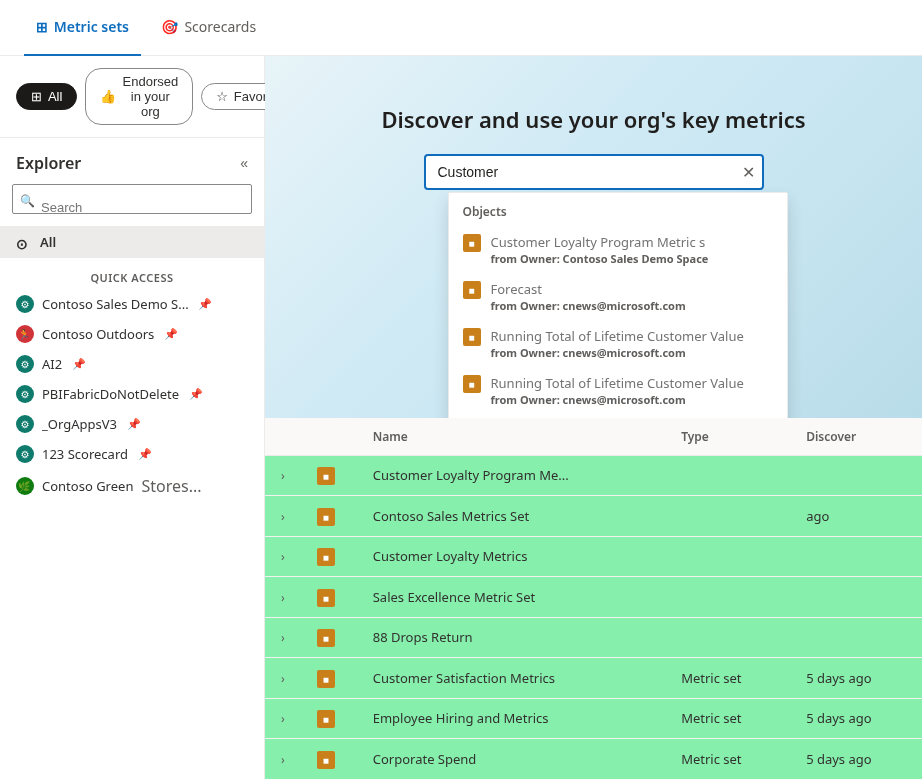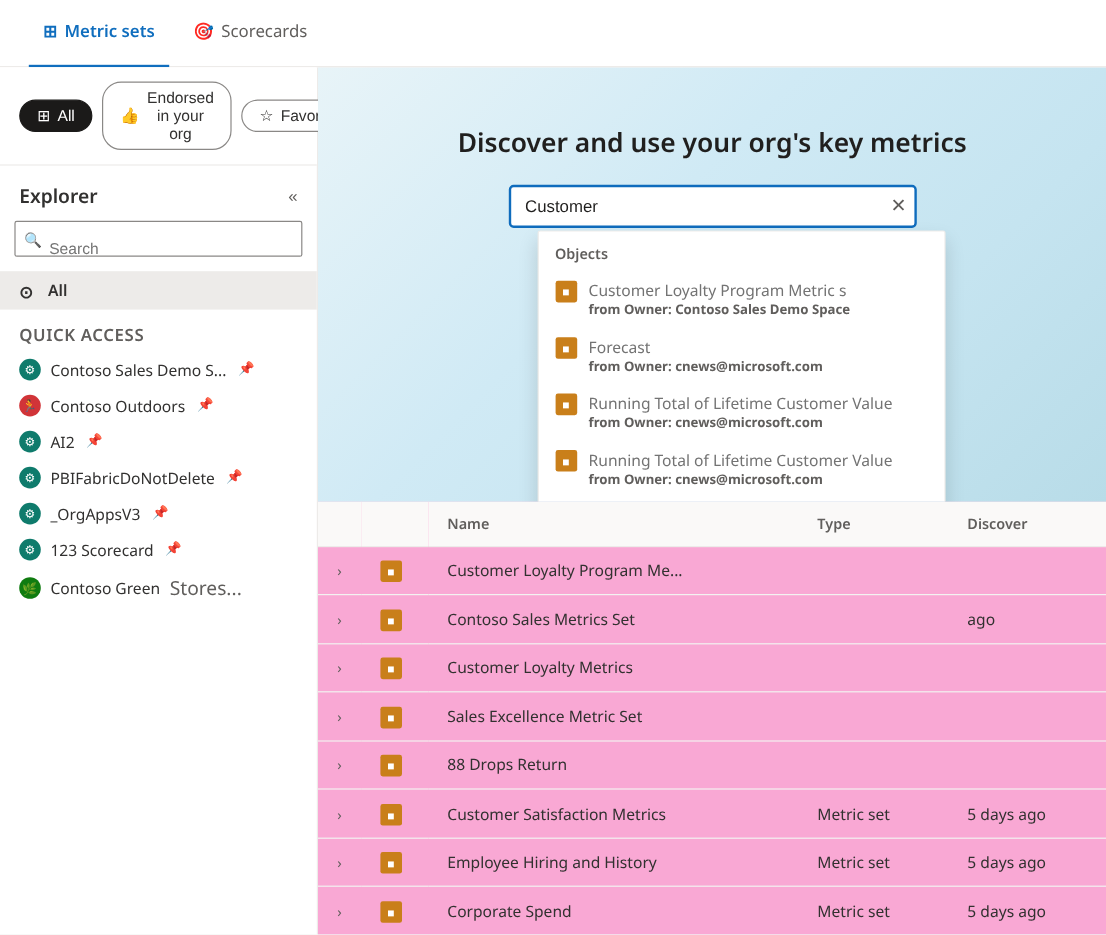--- a/index.html
+++ b/index.html
@@ -230,25 +230,26 @@
       cursor: pointer;
       font-size: 13px;
       color: #323130;
     }
     .nav-item.active { background: #edebe9; font-weight: 600; }
 
     .nav-item-icon { width: 16px; height: 16px; font-size: 14px; }
 
     .section-label {
       padding: 12px 16px 4px;
-      font-size: 14px;
+      font-size: 11px;
       font-weight: 600;
       color: #605e5c;
       text-transform: uppercase;
       letter-spacing: 0.5px;
+      text-align: center;
     }
 
     .workspace-item {
       display: flex;
       align-items: center;
       gap: 8px;
       padding: 6px 16px;
       cursor: pointer;
       font-size: 13px;
       color: #323130;
@@ -314,21 +315,21 @@
       color: white;
       font-size: 10px;
       vertical-align: middle;
       margin-right: 6px;
     }
 
     .row-expand { color: #605e5c; font-size: 12px; }
 
     .table-container {
       flex: 1;
-      background: #f9a8d4;
+      background: #86efac;
       overflow: hidden;
     }
   </style>
 </head>
 <body>
 
 <div class="top-nav">
   <div class="tab active">
     <span class="tab-icon">⊞</span>
     <span>Metric sets</span>
@@ -517,21 +518,21 @@
           <tr class="table-row">
             <td><span class="row-expand">›</span></td>
             <td><span class="metric-icon">■</span></td>
             <td>Customer Satisfaction Metrics</td>
             <td>Metric set</td>
             <td>5 days ago</td>
           </tr>
           <tr class="table-row">
             <td><span class="row-expand">›</span></td>
             <td><span class="metric-icon">■</span></td>
-            <td>Employee Hiring and History</td>
+            <td>Employee Hiring and Metrics</td>
             <td>Metric set</td>
             <td>5 days ago</td>
           </tr>
           <tr class="table-row">
             <td><span class="row-expand">›</span></td>
             <td><span class="metric-icon">■</span></td>
             <td>Corporate Spend</td>
             <td>Metric set</td>
             <td>5 days ago</td>
           </tr>

